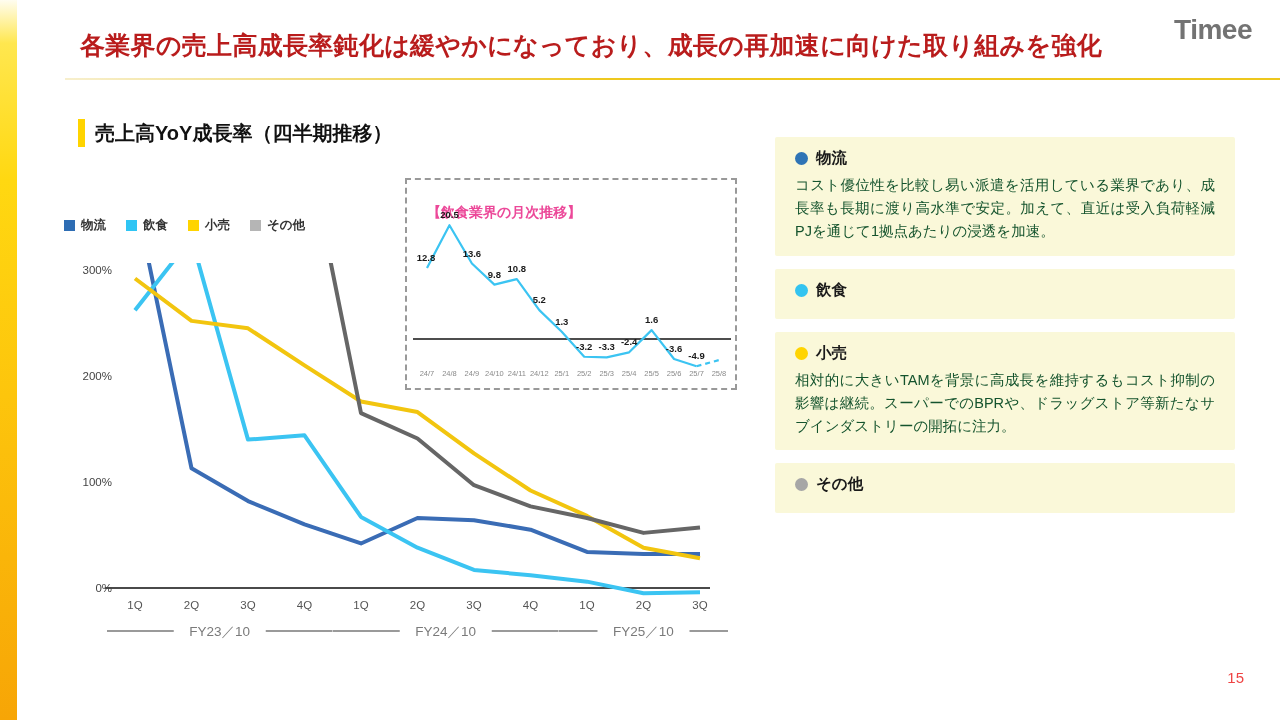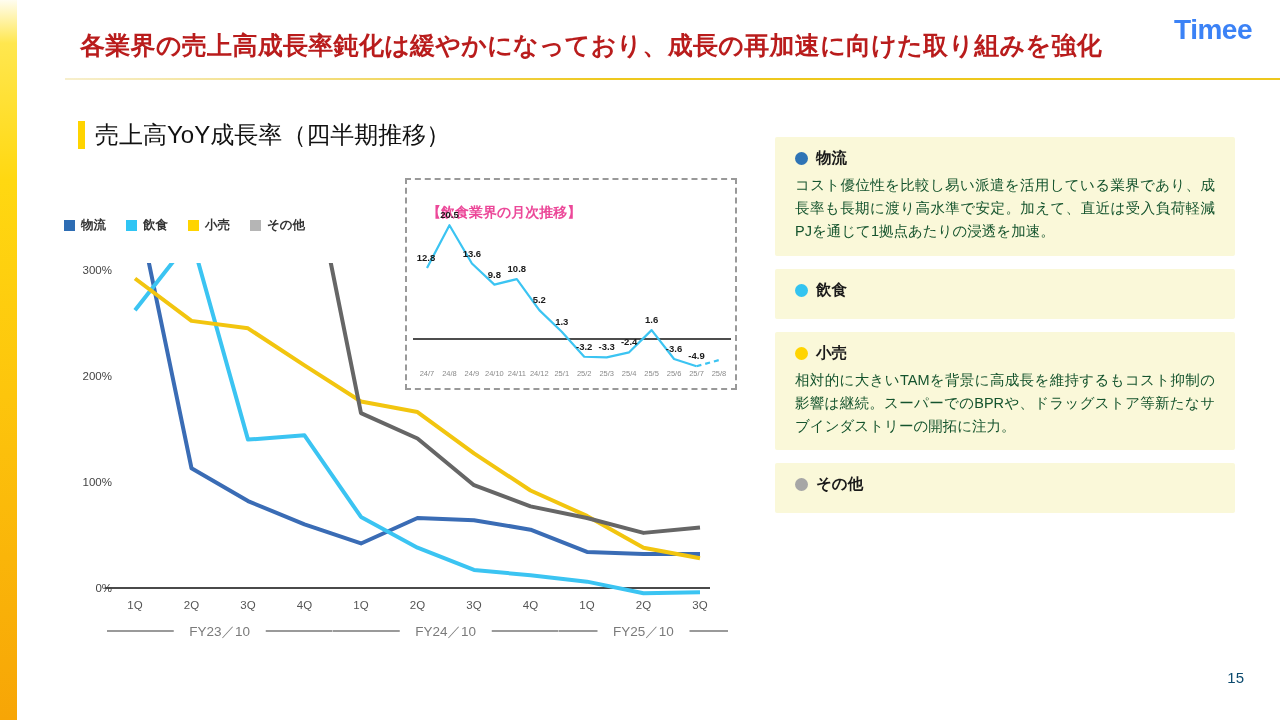--- a/index.html
+++ b/index.html
@@ -11,29 +11,29 @@
   .accent-bar {
     position:absolute; left:0; top:0; width:17px; height:720px;
     background:linear-gradient(180deg,#fffdf0 0%,#ffe74f 6%,#ffd811 25%,#fdc50c 55%,#f7a506 100%);
   }
   .slide-title {
     position:absolute; left:80px; top:29px; font-size:25px; font-weight:700;
     letter-spacing:0.3px; color:#b91c1c; white-space:nowrap;
   }
   .logo {
     position:absolute; right:28px; top:14px; font-size:28px; font-weight:800;
-    letter-spacing:-0.5px; color:#3b82f6;
+    letter-spacing:-0.5px; color:#737373;
   }
   .title-underline {
     position:absolute; left:65px; right:0; top:78px; height:2px;
     background:linear-gradient(90deg,#f7efcd 0%,#eec81e 45%,#edc71d 100%);
   }
   .section-head { position:absolute; left:78px; top:119px; display:flex; align-items:center; gap:10px; }
   .sec-bar { width:7px; height:28px; background:#ffd400; display:inline-block; }
-  .section-title { font-size:24px; font-weight:400; color:#111; white-space:nowrap; }
+  .section-title { font-size:20px; font-weight:700; color:#111; white-space:nowrap; }
 
   .legend { position:absolute; left:64px; top:217px; display:flex; gap:20px; align-items:center; }
   .legend-item { display:flex; align-items:center; gap:6px; }
   .legend-swatch { width:11px; height:11px; display:inline-block; }
   .legend-label { font-size:12.5px; font-weight:600; color:#333; }
 
   #main-chart { position:absolute; left:60px; top:235px; }
 
   .inset {
     position:absolute; left:405px; top:178px; width:332px; height:212px;
@@ -42,21 +42,21 @@
   .inset-title { position:absolute; left:20px; top:24px; font-size:14px; font-weight:700; color:#ec4899; white-space:nowrap; }
   #inset-chart { position:absolute; left:0; top:28px; }
 
   .boxes { position:absolute; left:775px; top:137px; width:460px; display:flex; flex-direction:column; gap:13px; }
   .box { background:#faf8d9; border-radius:2px; padding:11px 20px 13px 20px; }
   .box-head { display:flex; align-items:center; gap:8px; margin-bottom:5px; }
   .box-dot { width:13px; height:13px; border-radius:50%; display:inline-block; flex:0 0 auto; }
   .box-name { font-size:15.5px; font-weight:700; color:#1a1a1a; }
   .box-body { font-size:14.5px; line-height:1.58; color:#14532d; text-align:justify; }
 
-  .page-num { position:absolute; right:36px; bottom:34px; font-size:15px; color:#0c4a6e; }
+  .page-num { position:absolute; right:36px; bottom:34px; font-size:15px; color:#ef4444; }
 </style>
 </head>
 <body>
 
 <div class="accent-bar"></div>
 
 <h1 class="slide-title">各業界の売上高成長率鈍化は緩やかになっており、成長の再加速に向けた取り組みを強化</h1>
 <div class="logo">Timee</div>
 <div class="title-underline"></div>
 

